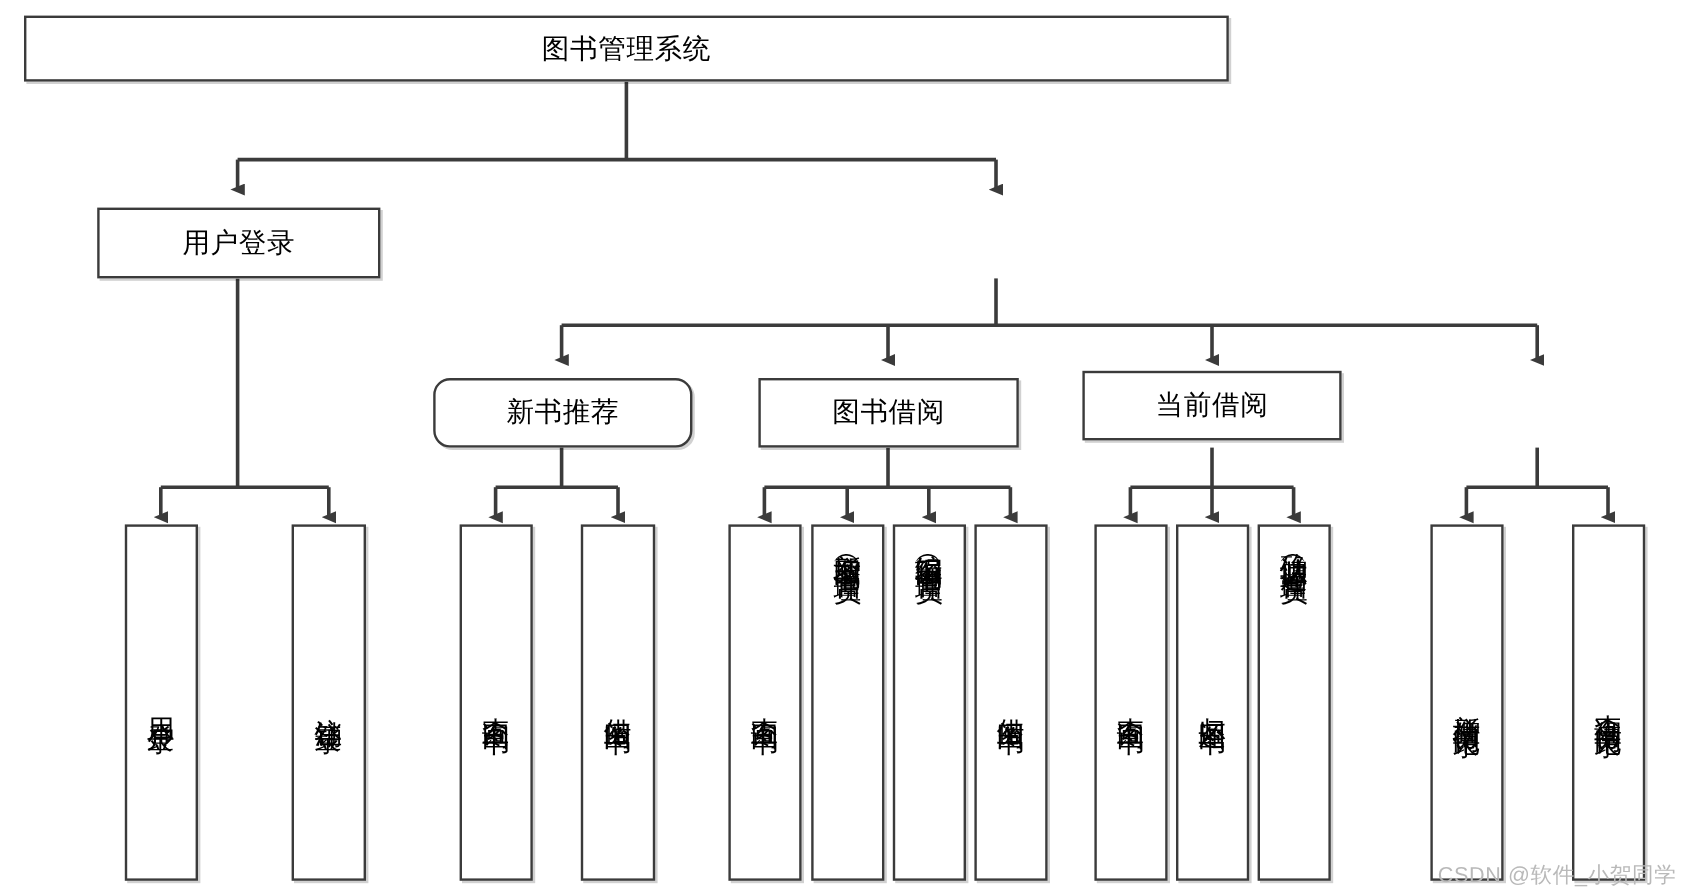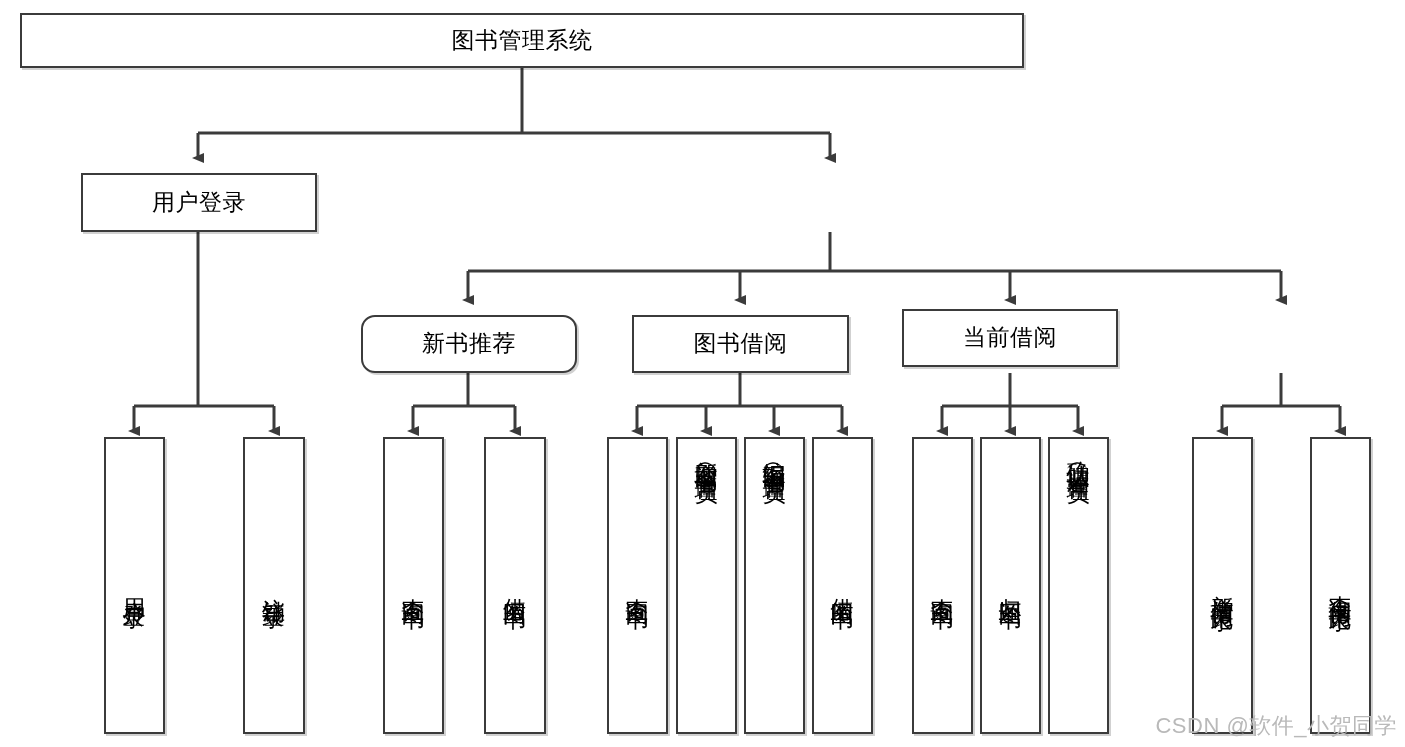--- a/index.html
+++ b/index.html
@@ -62,21 +62,21 @@
     white-space: nowrap;
   }
   .node.vert.mid {
     align-items: center;
     padding-top: 0;
   }
   #watermark {
     position: absolute;
     right: 8px;
     bottom: 6px;
-    font-size: 22px;
+    font-size: 18px;
     color: #b9b9b9;
     letter-spacing: 0.5px;
     white-space: nowrap;
     user-select: none;
   }
 </style>
 </head>
 <body>
 
 <div id="canvas">

